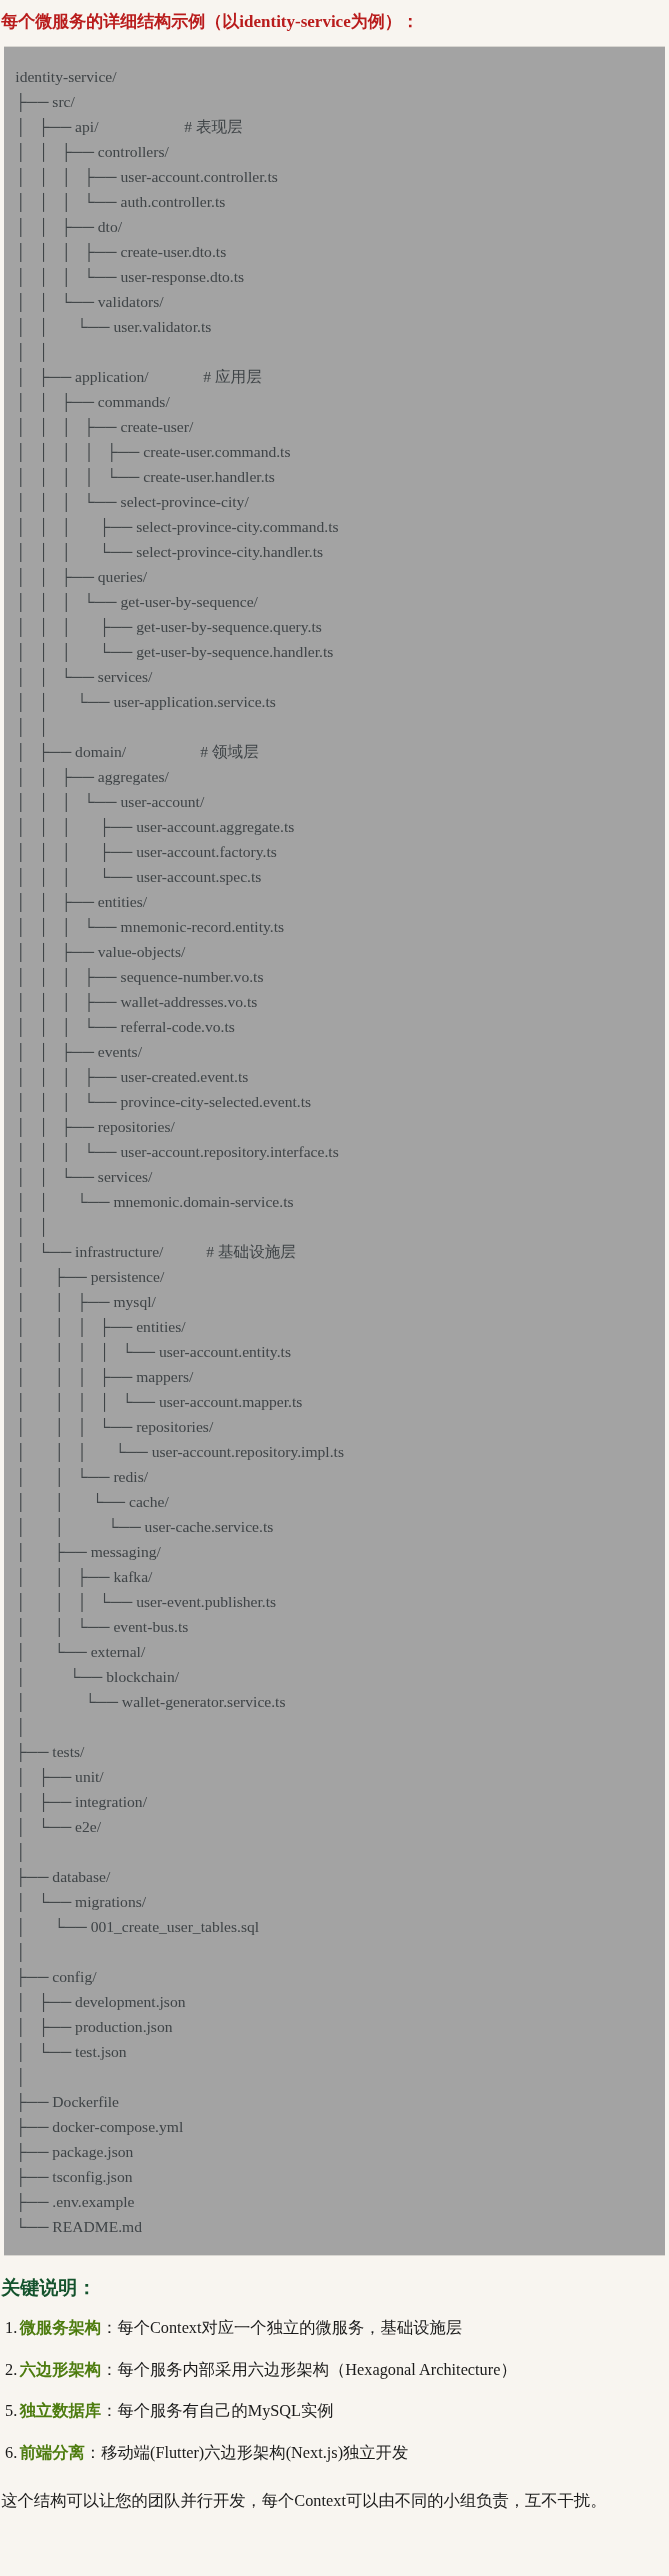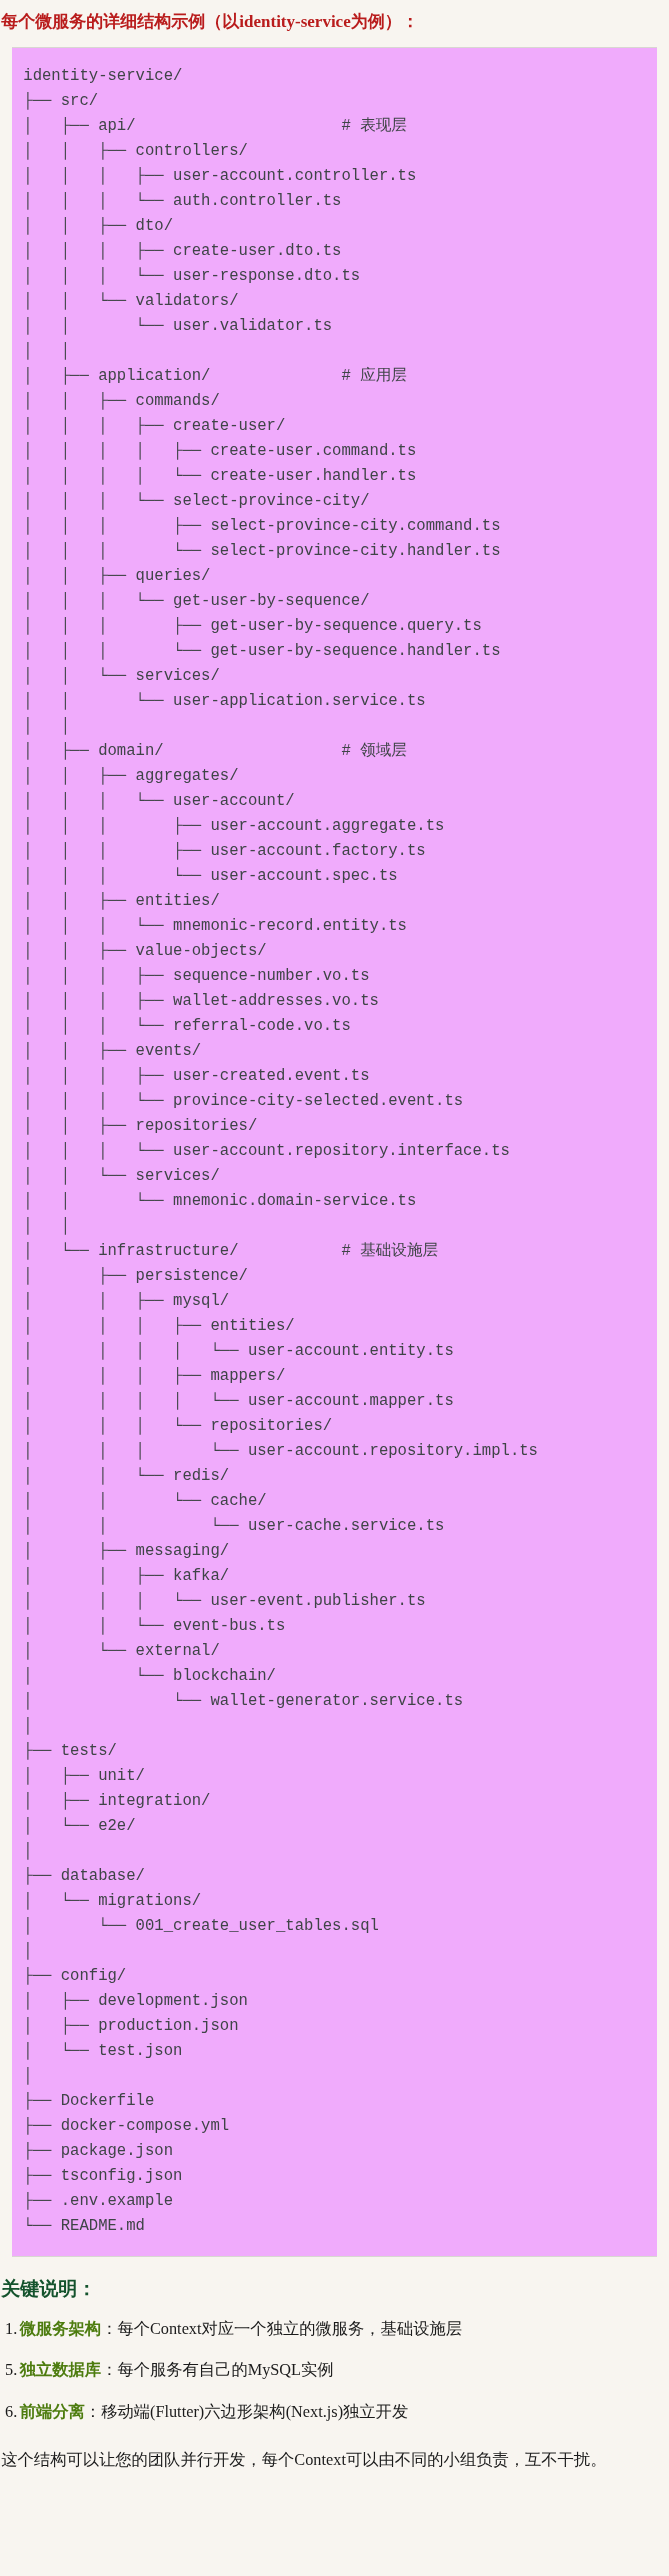--- a/index.html
+++ b/index.html
@@ -16,26 +16,26 @@
   }
   h1.doc-title {
     font-family: "Liberation Serif", serif;
     font-weight: 700;
     font-size: 17px;
     line-height: 27.5px;
     color: #b91c1c;
     margin: 7.5px 2.5px 11.3px 1.3px;
   }
   pre.tree {
-    margin: 12px;
+    margin: 4px;
     padding: 16.3px 11.3px 16.3px 11.3px;
-    background: #f0abfc;
+    background: #a3a3a3;
     border-top: 0.6px solid #d8d6d1;
     border-bottom: 0.6px solid #d8d6d1;
-    font-family: Liberation Mono, monospace;
+    font-family: Liberation Serif, serif;
     font-size: 15.6px;
     line-height: 25px;
     color: #3f4447;
     white-space: pre;
     overflow: hidden;
   }
   h2.notes-heading {
     font-family: "Liberation Serif", serif;
     font-weight: 700;
     font-size: 19px;
@@ -155,20 +155,21 @@
 ├── docker-compose.yml
 ├── package.json
 ├── tsconfig.json
 ├── .env.example
 └── README.md</pre>
 
   <h2 class="notes-heading">关键说明：</h2>
 
   <p class="note-item"><span class="note-num">1.</span><span class="note-term">微服务架构</span><span class="note-desc">：每个Context对应一个独立的微服务，基础设施层</span></p>
 
+  <p class="note-item"><span class="note-num">2.</span><span class="note-term">六边形架构</span><span class="note-desc">：每个服务内部采用六边形架构（Hexagonal Architecture）</span></p>
 
 
 
   <p class="note-item"><span class="note-num">5.</span><span class="note-term">独立数据库</span><span class="note-desc">：每个服务有自己的MySQL实例</span></p>
 
   <p class="note-item"><span class="note-num">6.</span><span class="note-term">前端分离</span><span class="note-desc">：移动端(Flutter)六边形架构(Next.js)独立开发</span></p>
 
   <p class="notes-footer">这个结构可以让您的团队并行开发，每个Context可以由不同的小组负责，互不干扰。</p>
 
 </div>

